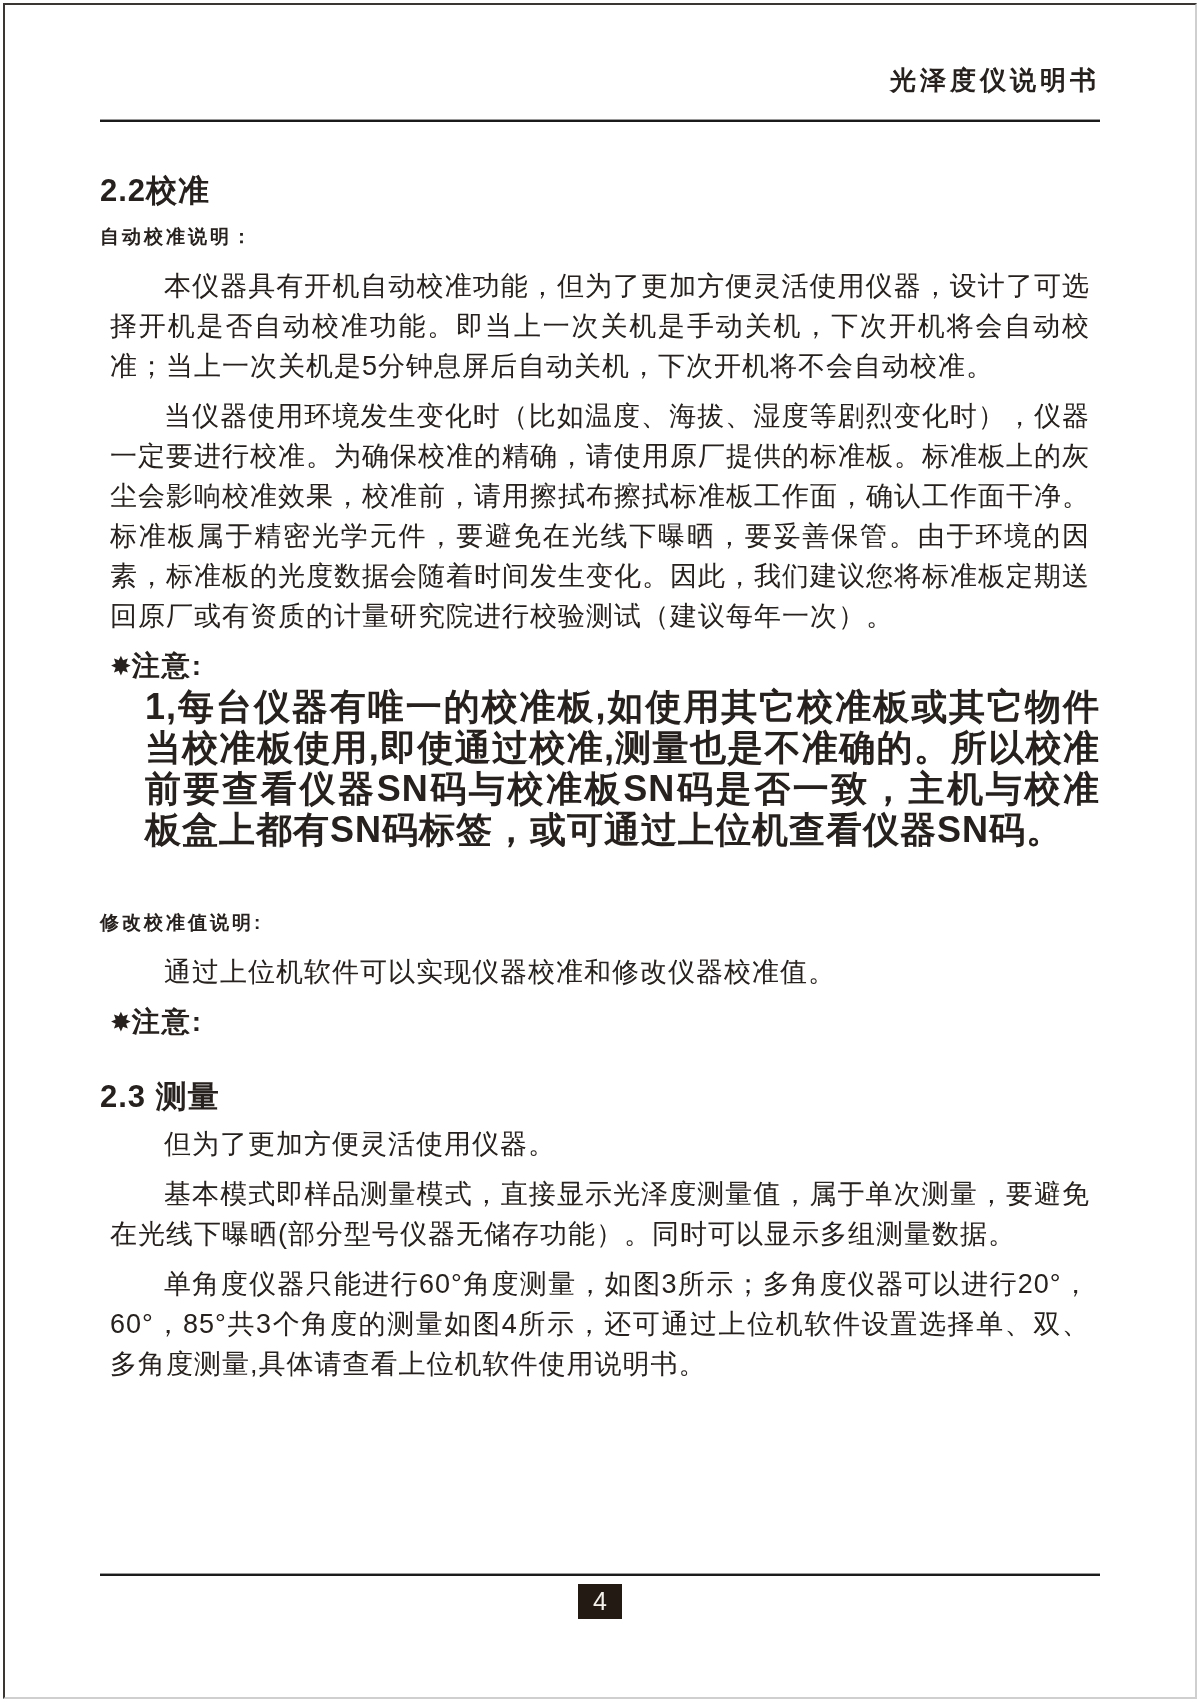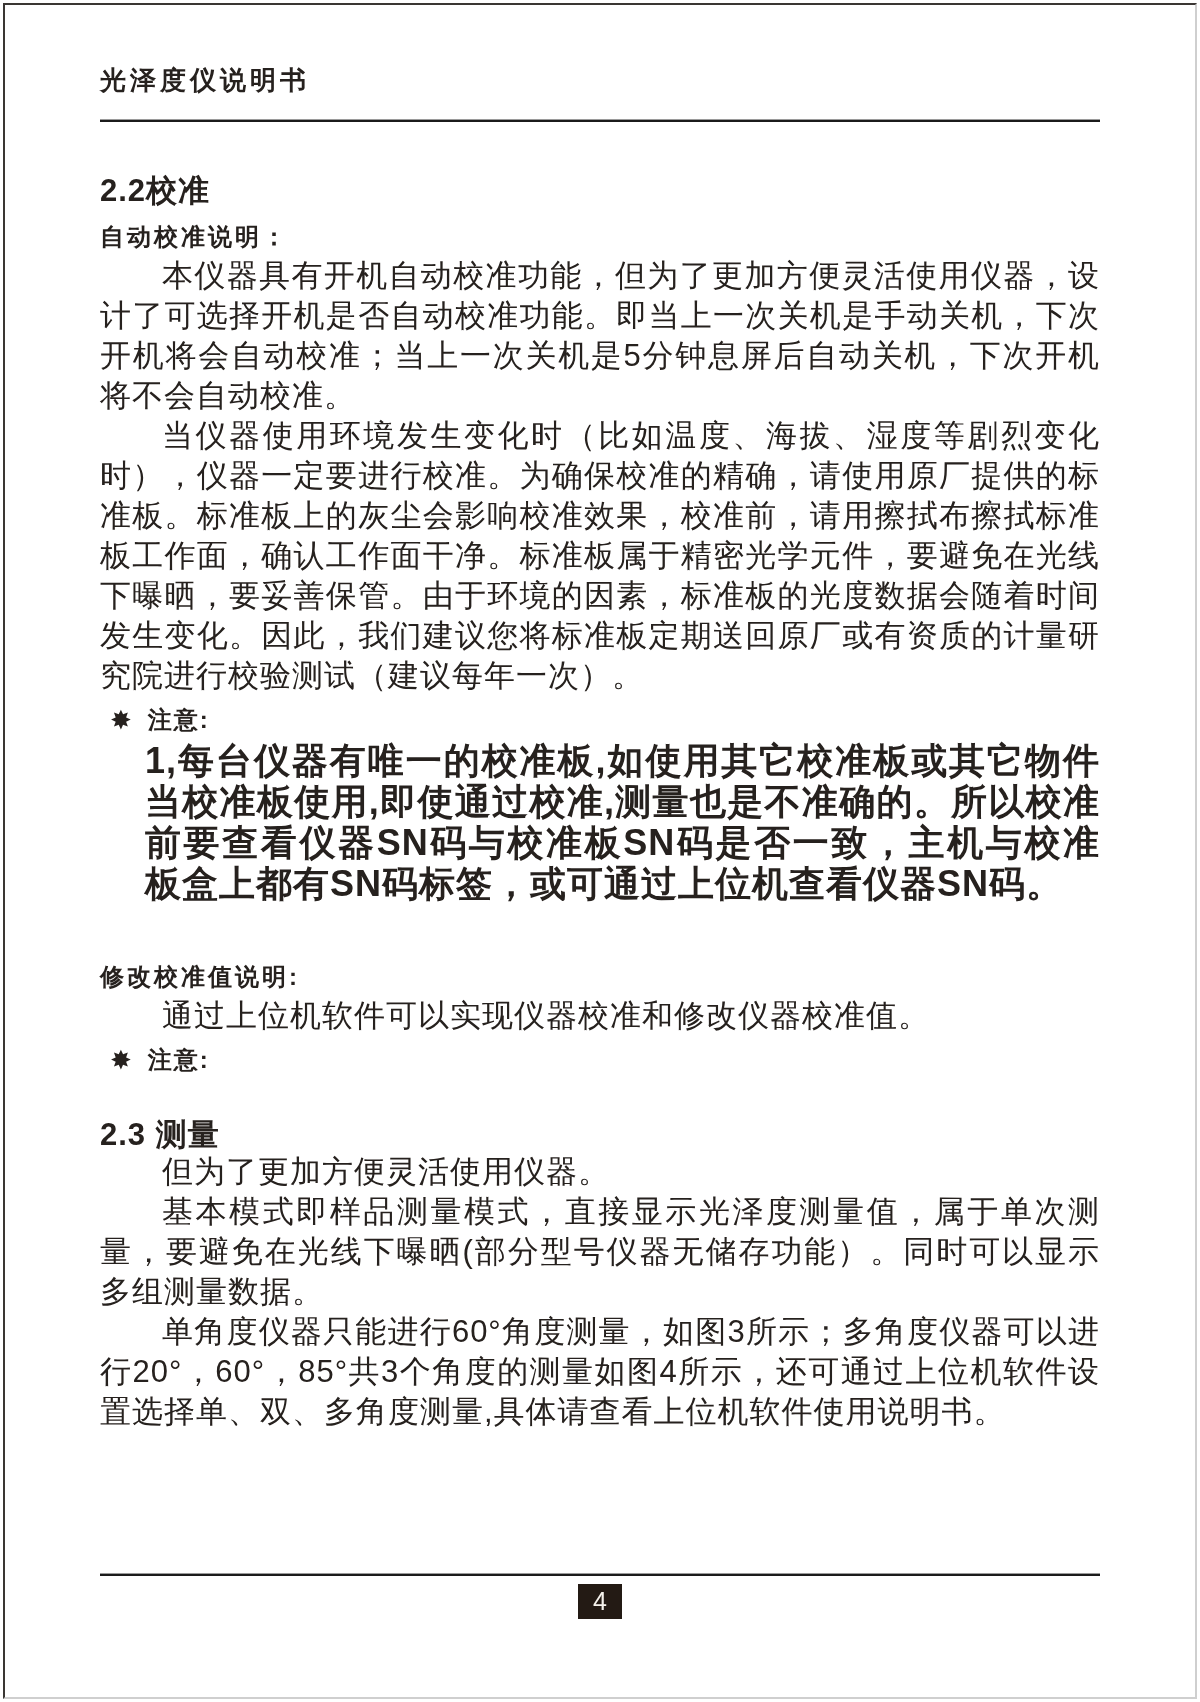--- a/index.html
+++ b/index.html
@@ -21,21 +21,21 @@
     border-right: 2px solid #cfcfcf;
     border-bottom: 2px solid #cfcfcf;
     pointer-events: none;
   }
   .content {
     position: relative;
     padding: 0 100px;
   }
   .doc-title {
     margin-top: 62px;
-    text-align: left;
+    text-align: right;
     font-size: 26px;
     font-weight: bold;
     letter-spacing: 4px;
     line-height: 36px;
   }
   .rule {
     height: 3px;
     background: linear-gradient(to bottom, #9a9a9a 1px, #1b1b1b 1px);
   }
   .header-rule { margin-top: 21px; }
@@ -43,49 +43,48 @@
     margin: 0;
     font-size: 31px;
     font-weight: bold;
     letter-spacing: 1px;
     line-height: 34px;
   }
   .h22 { margin-top: 52px; }
   .h23 { margin-top: 38px; }
   .sub-label {
     margin-top: 10px;
-    font-size: 24px;
+    font-size: 19px;
     font-weight: bold;
     letter-spacing: 3px;
     line-height: 38px;
   }
   .modify-label { margin-top: 54px; }
   p.body {
-    margin: 0;
-    font-size: 31px;
+    margin: 10px;
+    font-size: 27px;
     line-height: 40px;
     letter-spacing: 1px;
     text-align: justify;
     text-align-last: left;
   }
   p.indent { text-indent: 2em; }
   .note { margin-top: 4px; }
   .note-head {
     display: flex;
     align-items: center;
     margin-left: 10px;
     line-height: 40px;
   }
   .star {
     font-size: 26px;
     line-height: 40px;
   }
   .note-label {
-    margin-left: 16px;
-    font-size: 24px;
+    font-size: 28px;
     font-weight: bold;
     letter-spacing: 2px;
   }
   .note-body { margin-left: 45px; }
   .note-body p {
     margin: 0;
     font-size: 36px;
     font-weight: bold;
     line-height: 41px;
     letter-spacing: 1px;

